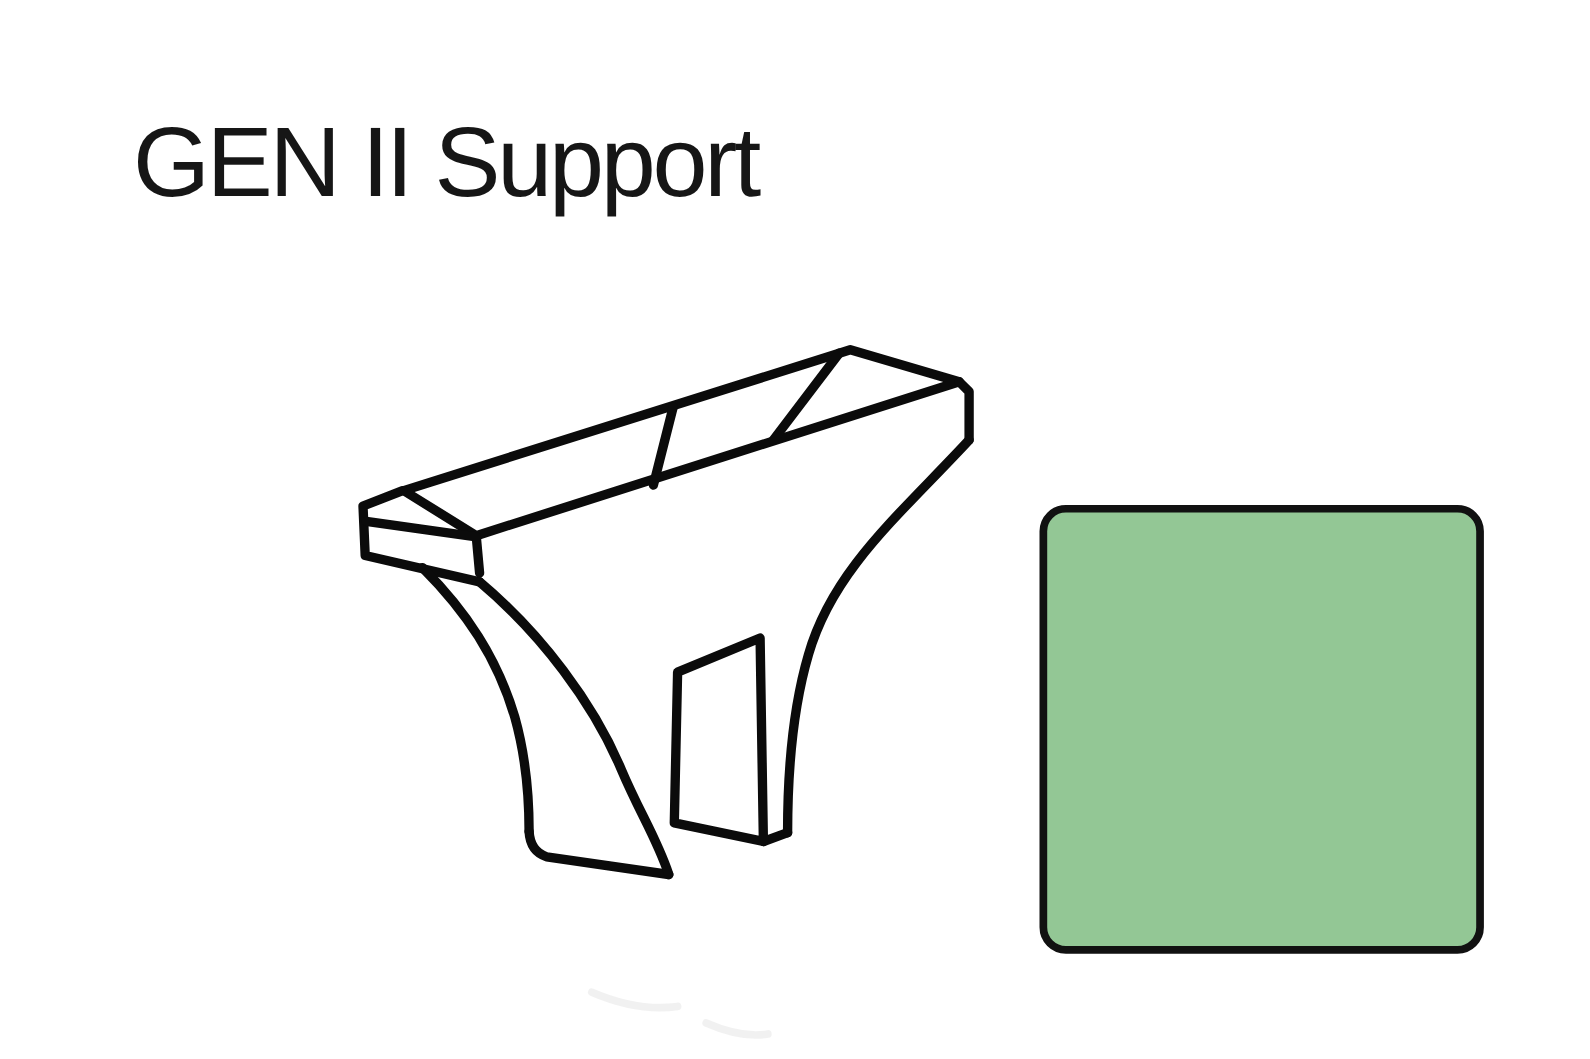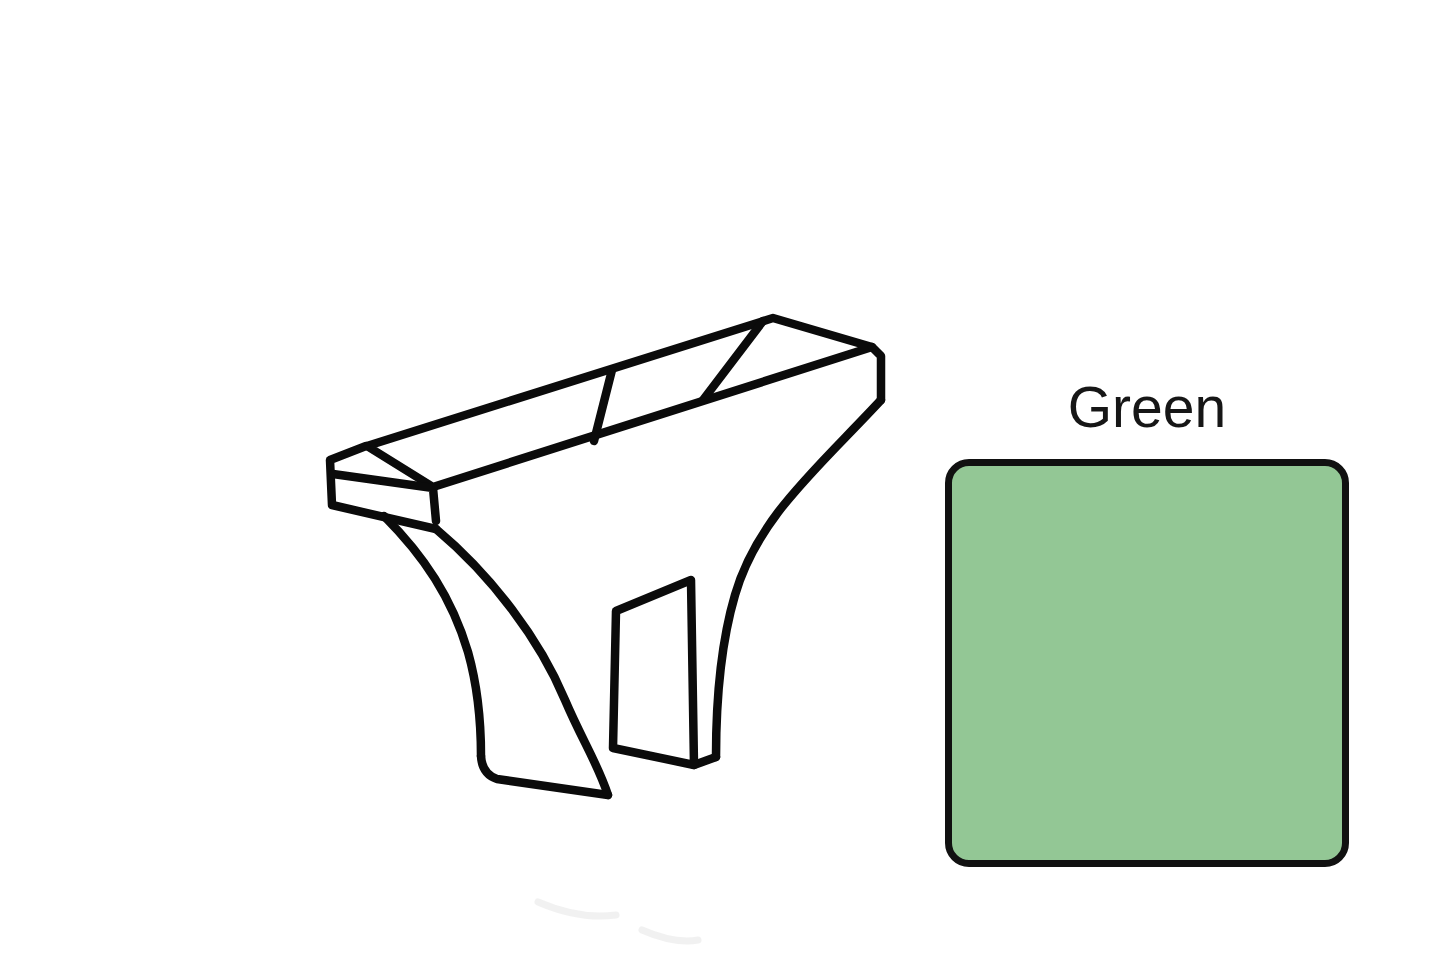--- a/index.html
+++ b/index.html
@@ -51,20 +51,21 @@
     border-radius:24px;
     background:#93C795;
   }
 </style>
 </head>
 <body>
 
 <div class="canvas" style="background: rgb(255, 255, 255);">
 
   <div class="title">
+    <span>GEN II Support</span>
   </div>
 
   <svg class="brace-svg" width="1445" height="963" viewBox="0 0 1445 963" aria-hidden="true">
 
     <path class="filled" d="M367,446 L773,318 L872,347 L433,487 Z"></path>
 
     <path d="M612,370 L594,441"></path>
     <path d="M763,321 L703,400"></path>
 
     <path d="M366,446 L330,460 L332,505 L436,529"></path>
@@ -80,17 +81,16 @@
 
     <path d="M384,516 C424,556 452,598 468,652 C477,684 481,720 481,756"></path>
 
     <path d="M481,756 Q482,774 497,779 L608,795"></path>
 
     <path d="M436,529 C492,576 540,640 565,700 C582,740 597,762 608,795"></path>
 
     <path class="smudge" d="M538,902 q42,18 78,13 M642,930 q32,14 56,10"></path>
   </svg>
 
-  <div class="swatch-label">Green</div>
 
   <div class="swatch" style="background: rgb(147, 199, 149); border-color: rgb(17, 17, 17);"></div>
 
 </div>
 
 </body></html>

